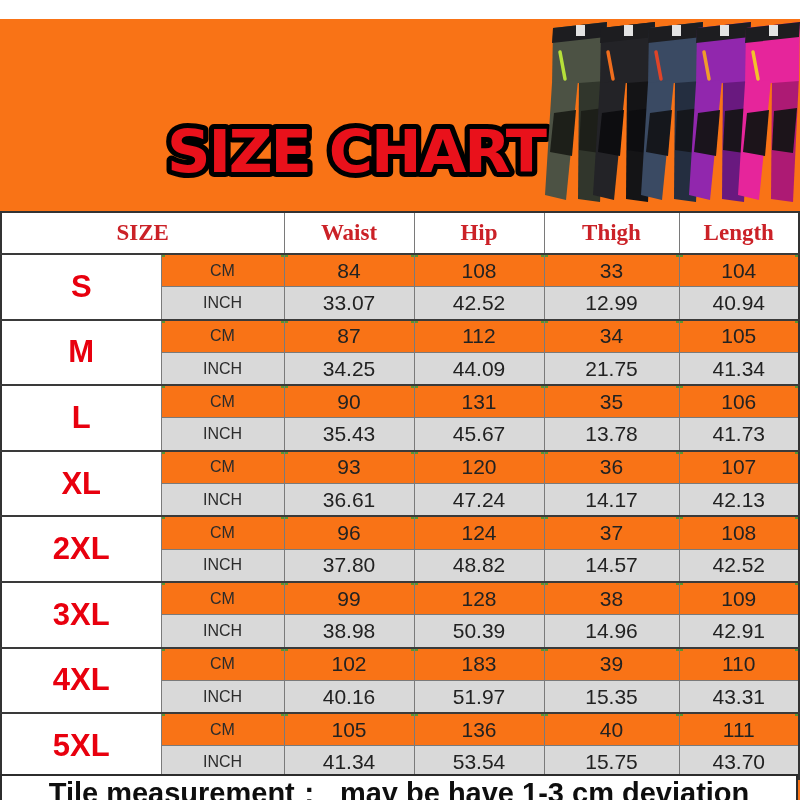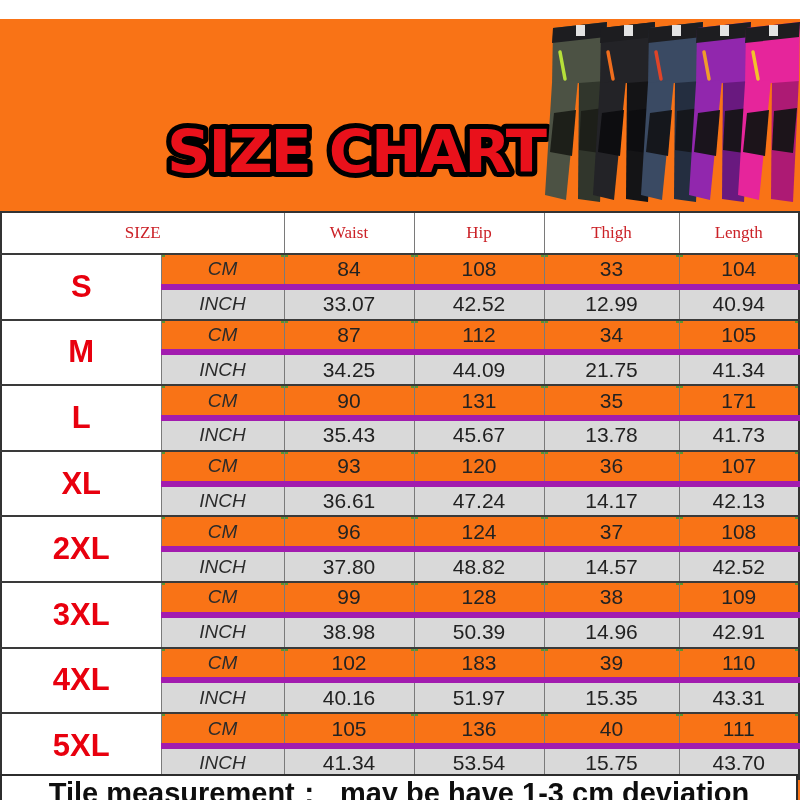--- a/index.html
+++ b/index.html
@@ -12,27 +12,27 @@
 
   
   .pants-svg{position:absolute;left:545px;top:0px;width:255px;height:188px;}
 
   
   table.size-table{position:absolute;top:192px;left:0;width:798px;height:565px;
     border-collapse:collapse;table-layout:fixed;border:2px solid #333;}
   .size-table th,.size-table td{border:1px solid #7a7a7a;text-align:center;
     vertical-align:middle;padding:0;overflow:hidden;}
   .size-table thead th{height:40px;font-family:"Liberation Serif",serif;
-    color:#cb2127;font-size:17px;font-weight:400;border-bottom:2px solid #3a3a3a;background:#fff;}
+    color:#cb2127;font-size:23px;font-weight:700;border-bottom:2px solid #3a3a3a;background:#fff;}
   .size-table tbody tr{height:32.8px;}
   tr.row-cm > th, tr.row-cm > td{border-top:2px solid #3a3a3a;}
-  tr.row-inch td{background:#d9d9d9;border-top:6px solid #a21caf;}
+  tr.row-inch td{background:#d9d9d9;border-top:1px solid #a21caf;}
   th.size-label{color:#e8000e;font-size:31px;font-weight:700;background:#fff;
     font-family:"Liberation Sans",sans-serif;letter-spacing:0px;}
-  td.unit{font-size:19px;color:#2b2b2b;font-style:italic;}
+  td.unit{font-size:16px;color:#2b2b2b;}
   td.val{font-size:21px;color:#222;}
   
   tr.row-cm td{position:relative;}
   tr.row-cm td::before{content:"";position:absolute;top:-2px;left:-1px;width:4px;height:4px;
     background:#3f9b35;opacity:.85;}
   tr.row-cm td::after{content:"";position:absolute;top:-2px;right:-1px;width:4px;height:4px;
     background:#3f9b35;opacity:.85;}
 
   
   .note-box{position:absolute;top:755px;left:0;width:794px;height:36px;
@@ -158,21 +158,21 @@
         <td class="val">21.75</td>
         <td class="val">41.34</td>
       </tr>
 
       <tr class="row-cm">
         <th class="size-label" rowspan="2">L</th>
         <td class="unit">CM</td>
         <td class="val">90</td>
         <td class="val">131</td>
         <td class="val">35</td>
-        <td class="val">171</td>
+        <td class="val">106</td>
       </tr>
       <tr class="row-inch">
         <td class="unit">INCH</td>
         <td class="val">35.43</td>
         <td class="val">45.67</td>
         <td class="val">13.78</td>
         <td class="val">41.73</td>
       </tr>
 
       <tr class="row-cm">

